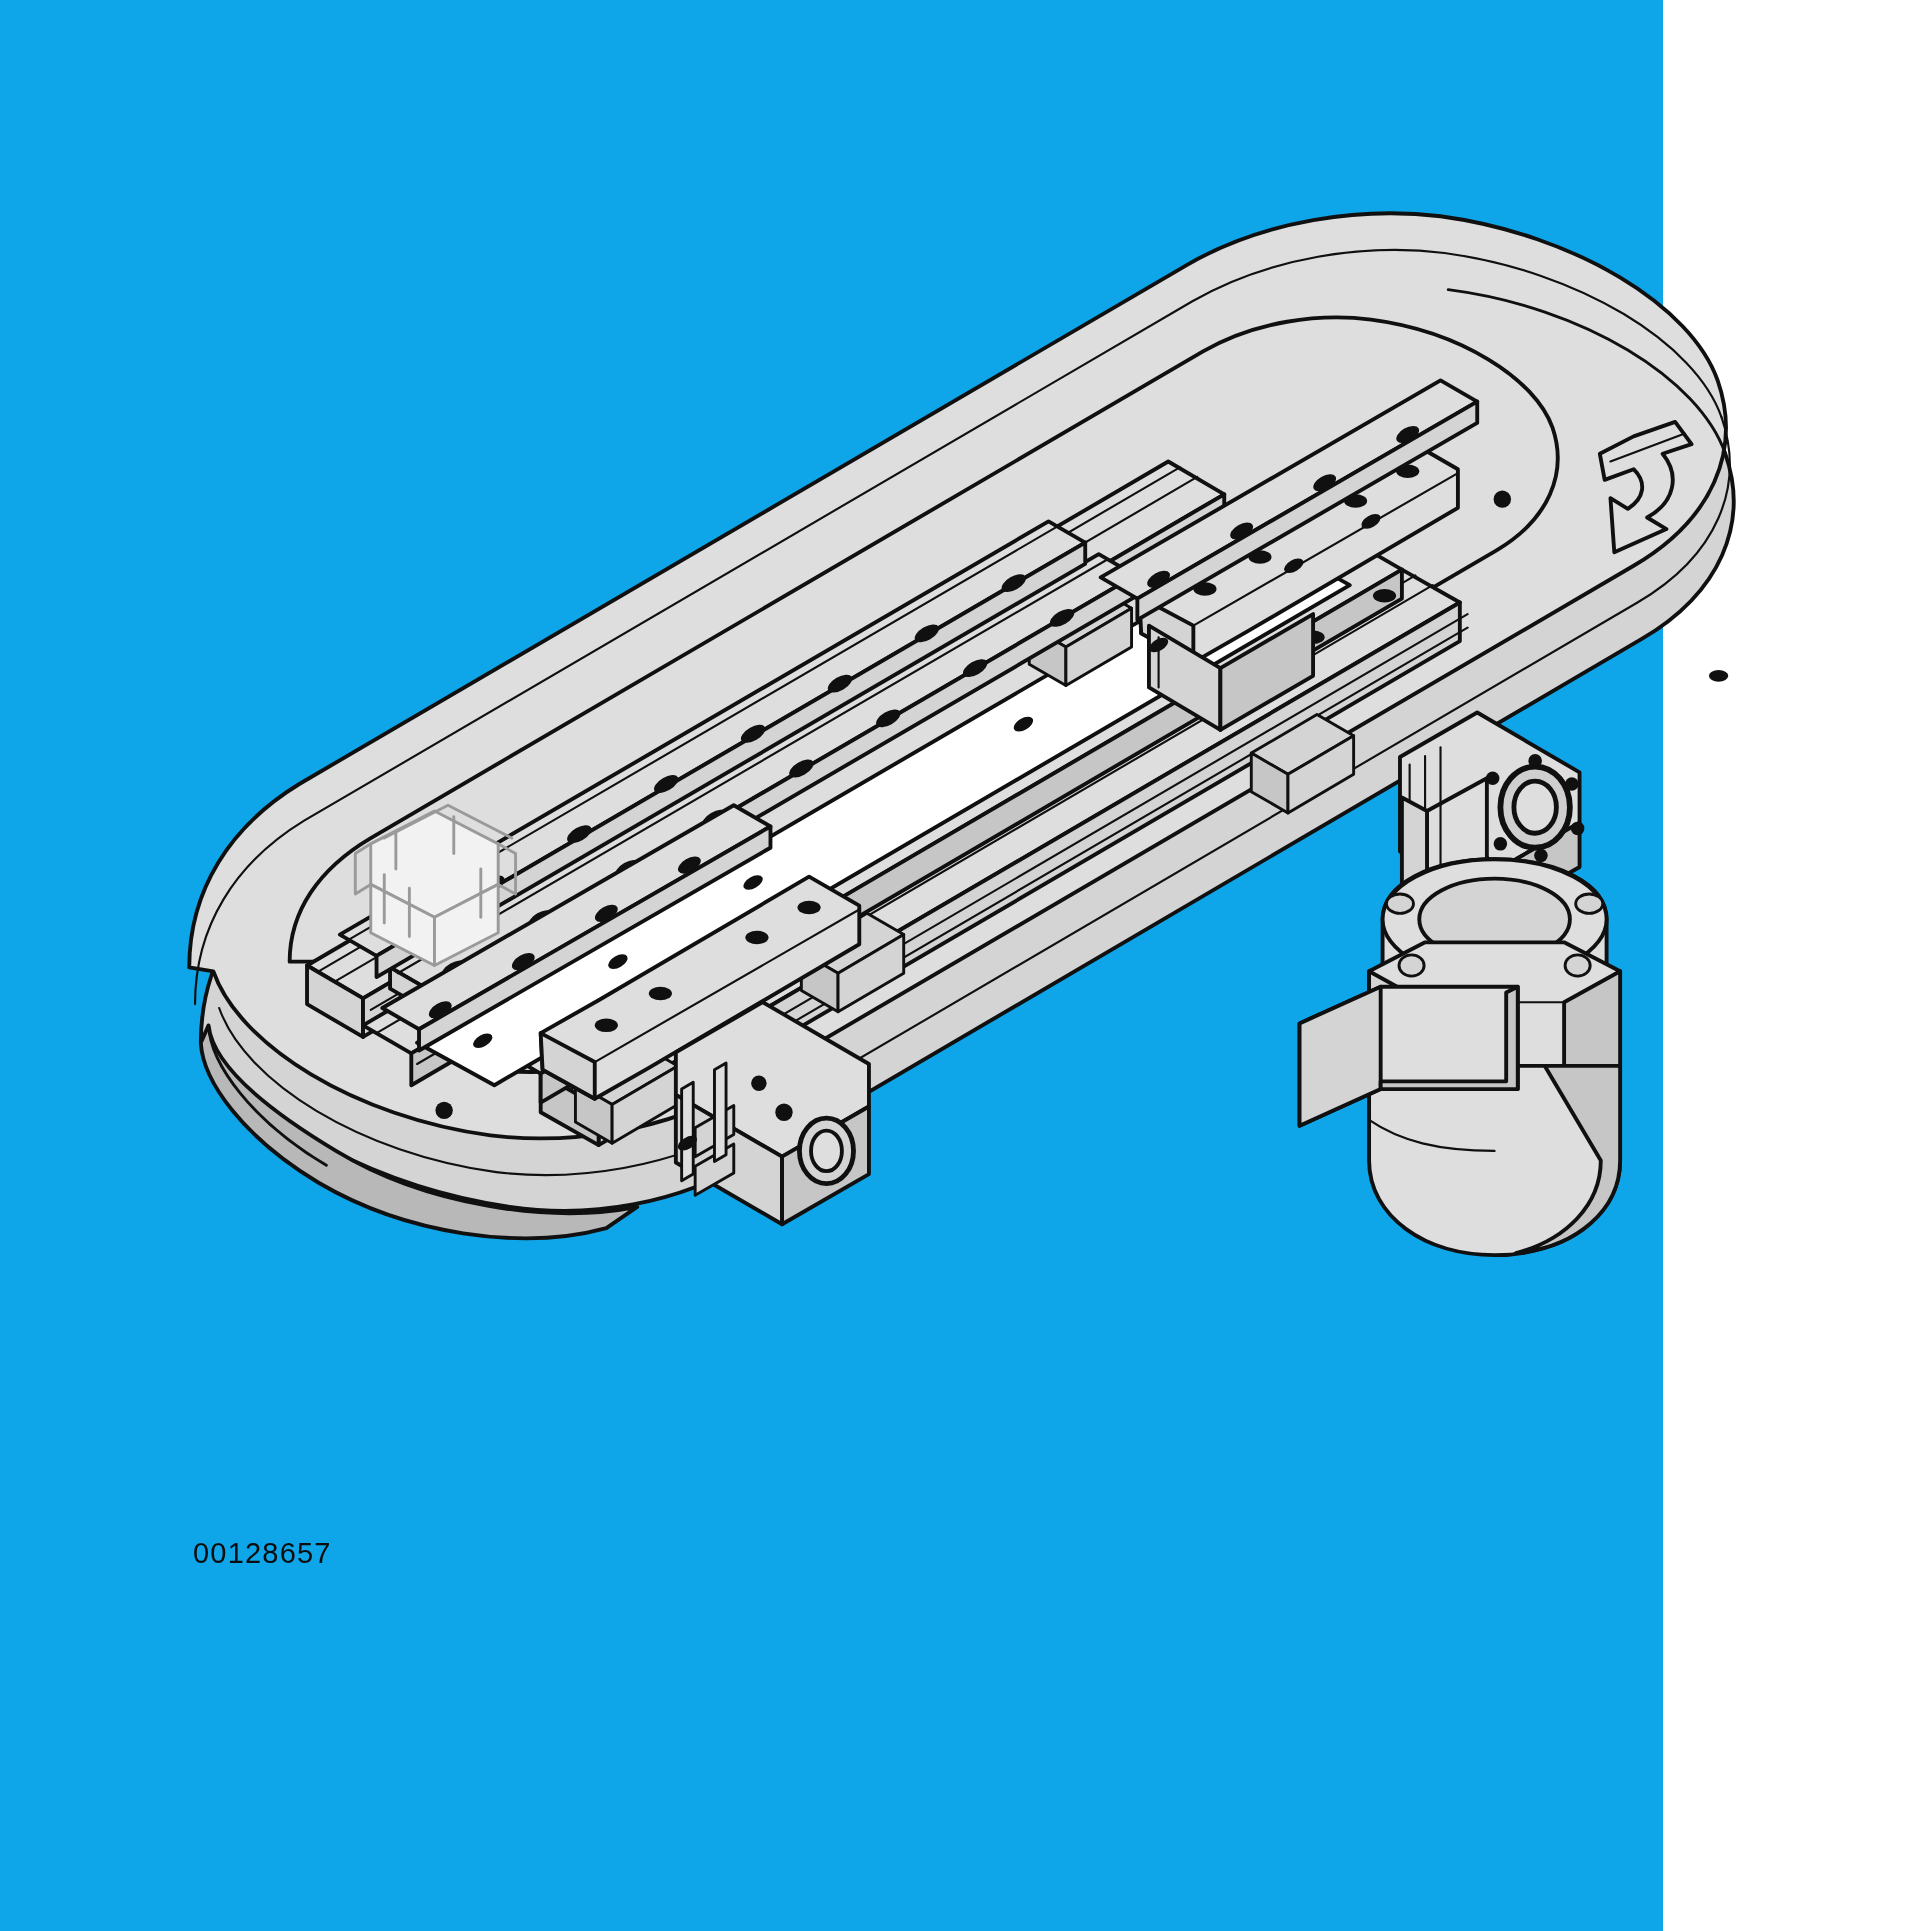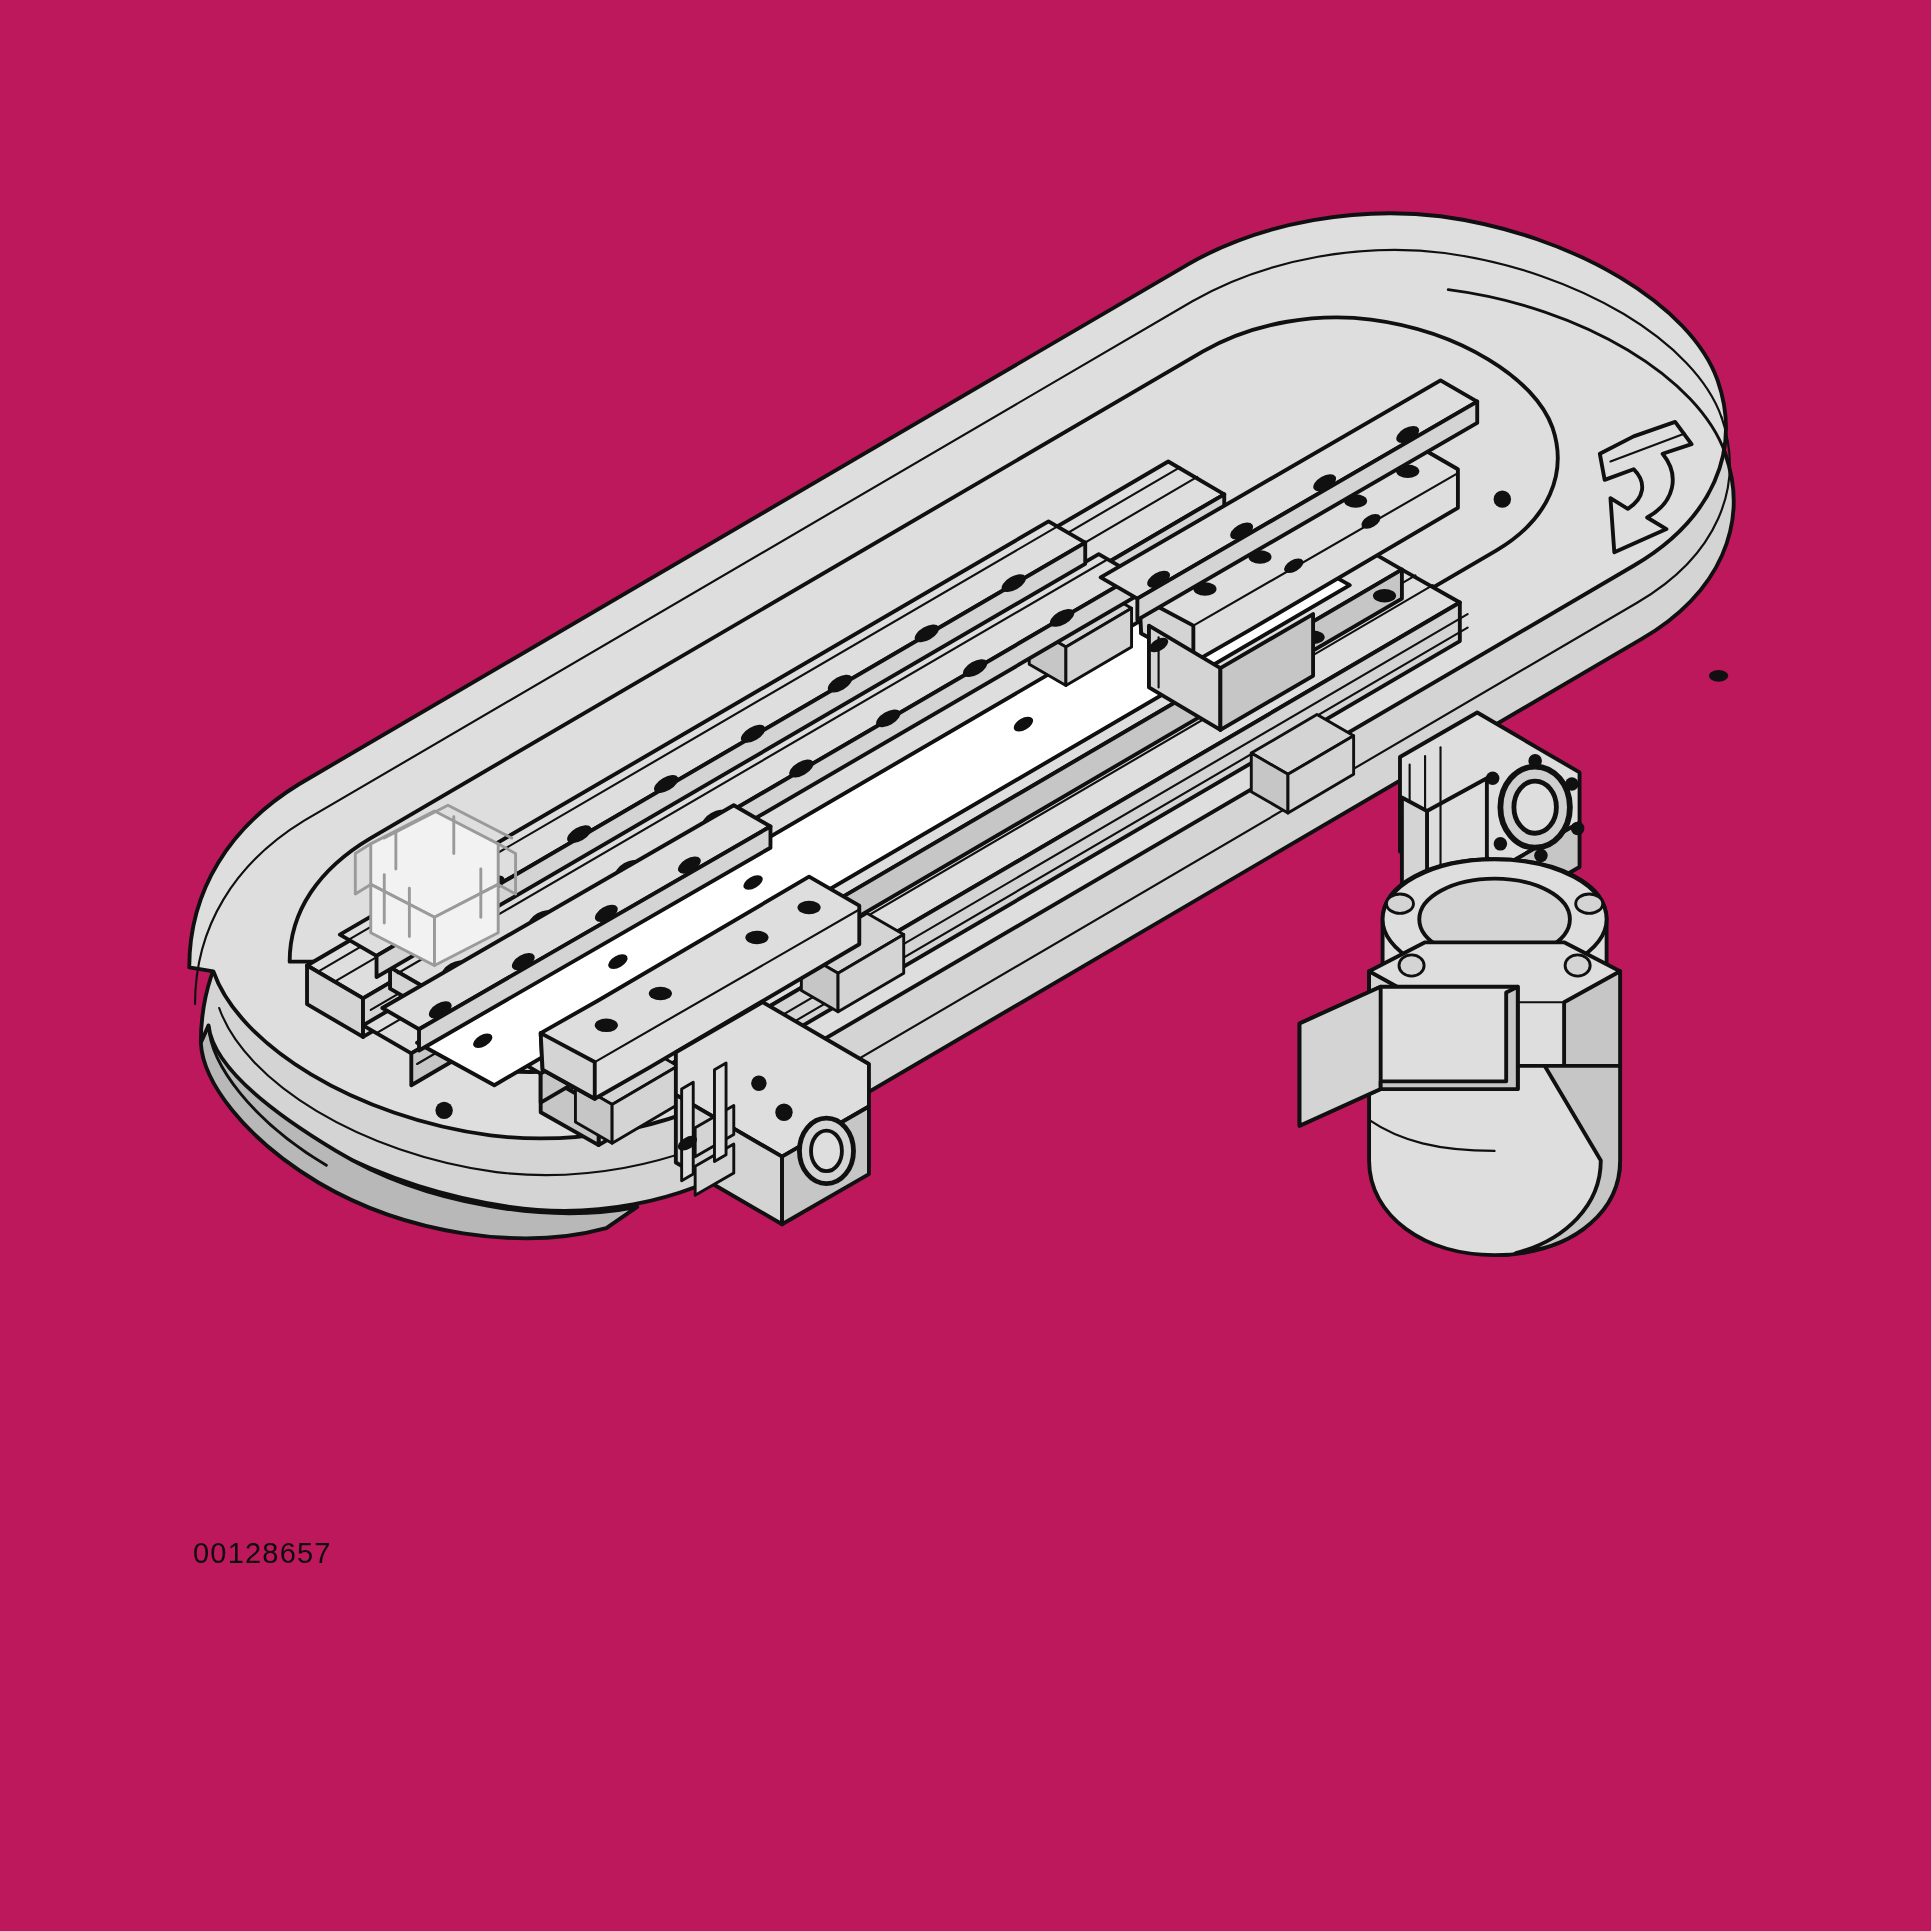--- a/index.html
+++ b/index.html
@@ -8,23 +8,23 @@
     background: #ffffff;
   }
   body {
     width: 1931px;
     height: 1931px;
     font-family: "Liberation Sans", sans-serif;
     overflow: hidden;
   }
   #page {
     position: relative;
-    width: 1931px;
+    width: 1663px;
     height: 1931px;
-    background: #be185d;
+    background: #0ea5e9;
   }
   #drawing-svg {
     position: absolute;
     left: 0;
     top: 0;
     width: 1931px;
     height: 1931px;
     display: block;
   }
   #caption {

